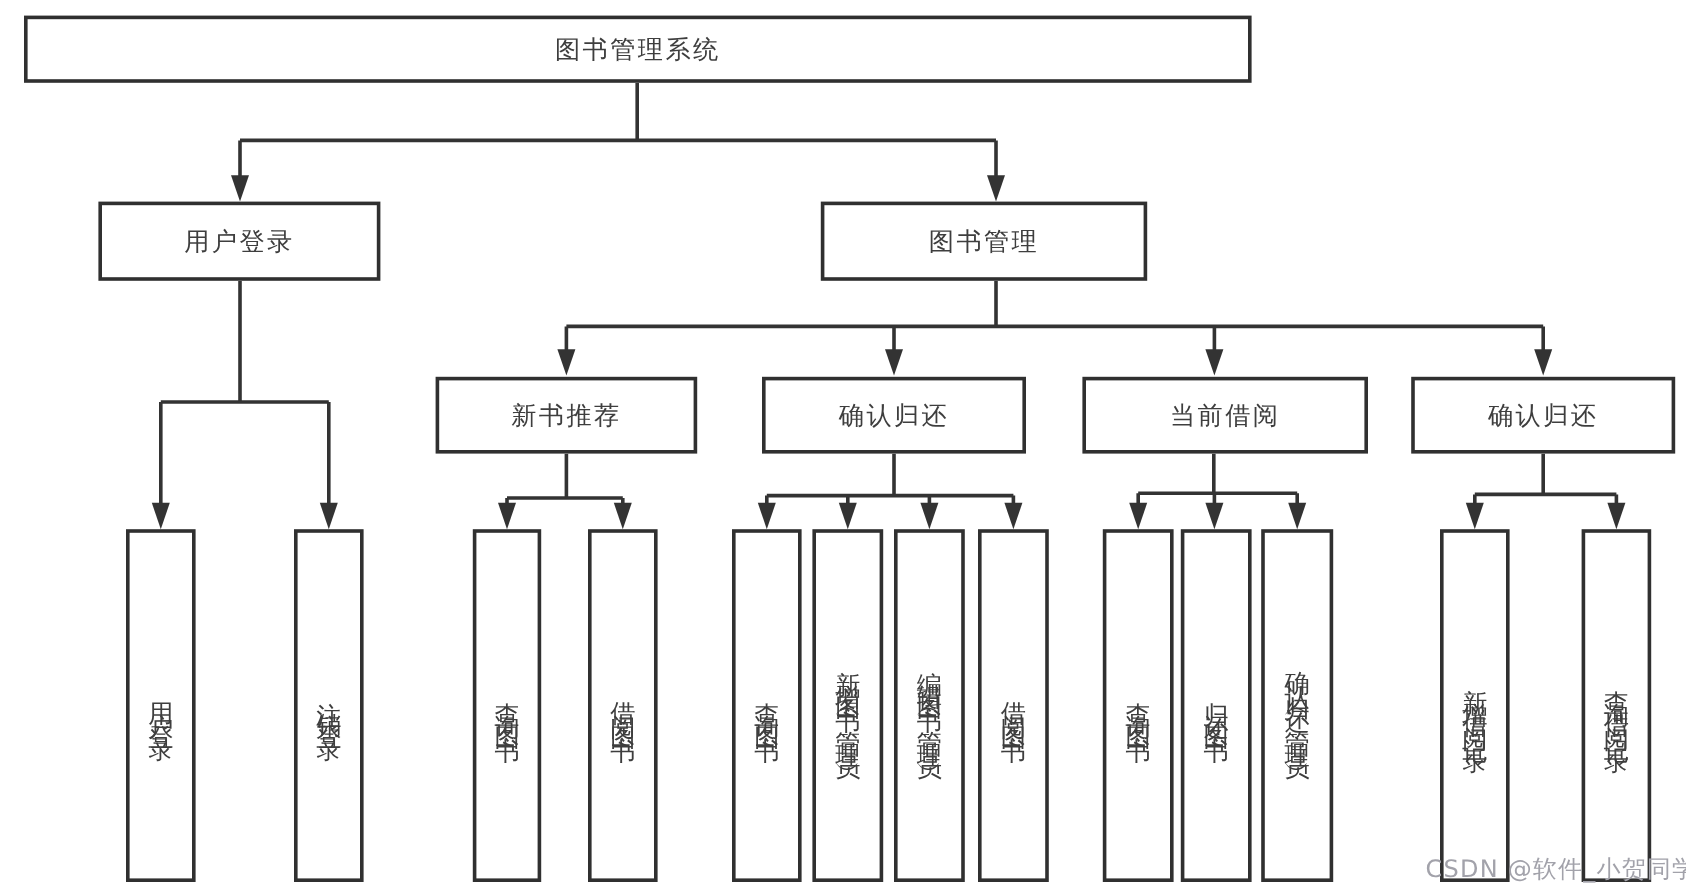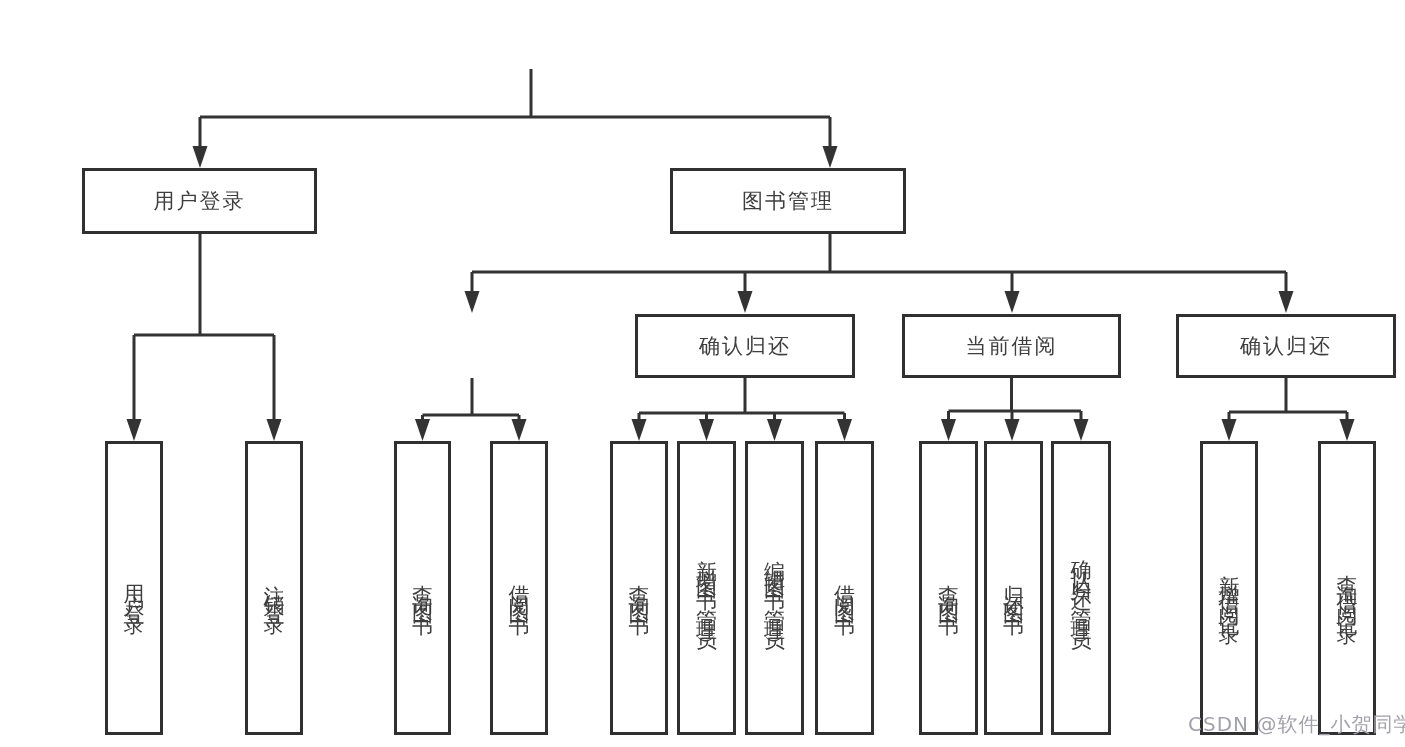--- a/index.html
+++ b/index.html
@@ -59,32 +59,38 @@
     <path class="w" d="M1011.5,378 V411 M948.5,411 H1081 M948.5,411 V420 M1012,411 V420 M1081,411 V420"></path>
     <polygon class="ah" points="941,419 956,419 948.5,441"></polygon>
     <polygon class="ah" points="1004.5,419 1019.5,419 1012,441"></polygon>
     <polygon class="ah" points="1073.5,419 1088.5,419 1081,441"></polygon>
 
     <path class="w" d="M1286,378 V412 M1229,412 H1347 M1229,412 V420 M1347,412 V420"></path>
     <polygon class="ah" points="1221.5,419 1236.5,419 1229,441"></polygon>
     <polygon class="ah" points="1339.5,419 1354.5,419 1347,441"></polygon>
   </svg>
 
+  <div class="node" style="left:20px;top:13px;width:1023px;height:56px">
+    <span>图书管理系统</span>
+  </div>
 
   <div class="node" style="left:82px;top:168px;width:235px;height:66px">
     <span>用户登录</span>
   </div>
-  <div class="node" style="left:670px;top:168px;width:236px;height:66px">
+  <div class="node" style="left:684px;top:168px;width:272px;height:66px">
     <span>图书管理</span>
   </div>
 
+  <div class="node" style="left:363px;top:314px;width:218px;height:64px">
+    <span>新书推荐</span>
+  </div>
   <div class="node" style="left:635px;top:314px;width:220px;height:64px">
     <span>确认归还</span>
   </div>
-  <div class="node" style="left:902px;top:314px;width:219px;height:64px">
+  <div class="node" style="left:902px;top:314px;width:238px;height:64px">
     <span>当前借阅</span>
   </div>
   <div class="node" style="left:1176px;top:314px;width:220px;height:64px">
     <span>确认归还</span>
   </div>
 
   <div class="node leaf" style="left:105px;top:441px;width:58px;height:294px">
     <span class="v">用户登录</span>
   </div>
   <div class="node leaf" style="left:245px;top:441px;width:58px;height:294px">

